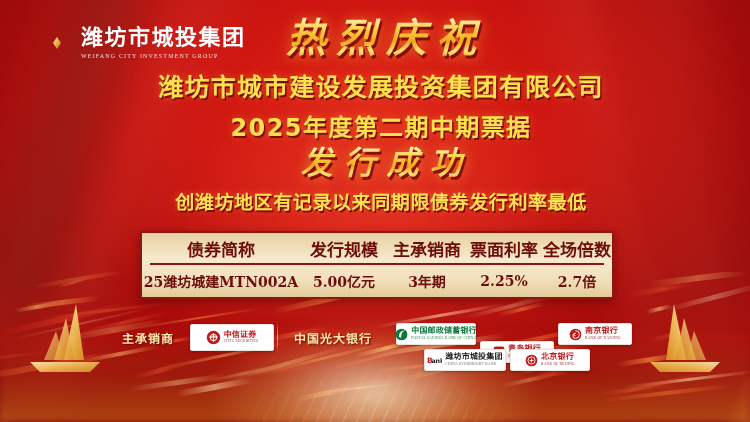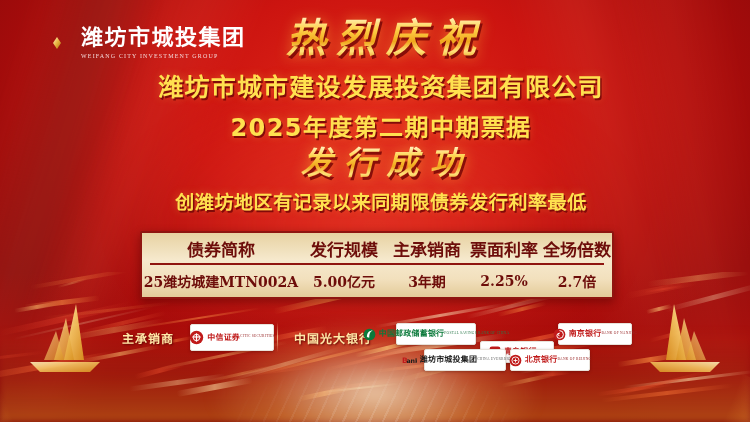--- a/index.html
+++ b/index.html
@@ -100,21 +100,21 @@
   .uw-label{position:absolute;font-family:"DejaVu Serif","Liberation Serif",serif;font-weight:bold;
     font-size:12px;color:#ffe9a8;text-shadow:1px 1px 2px rgba(90,0,0,.9);letter-spacing:1px;white-space:nowrap;}
   .lab-main{left:122px;top:7px;}
   .lab-joint{left:294px;top:7px;}
   .vsep{position:absolute;left:277px;top:0px;width:1px;height:30px;
     background:linear-gradient(to bottom,rgba(255,220,160,0),rgba(255,225,170,.7),rgba(255,220,160,0));}
 
   .chip{position:absolute;background:#ffffff;border:1px solid #e8e2da;border-radius:2px;
     display:flex;align-items:center;justify-content:center;gap:3px;box-shadow:0 1px 3px rgba(60,0,0,.35);}
   .chip .mark{flex:none;display:block;}
-  .chip .txt{display:flex;flex-direction:row;line-height:1;}
+  .chip .txt{display:flex;flex-direction:column;line-height:1;}
   .chip .cn{font-size:8px;font-weight:bold;color:#c01a1a;letter-spacing:.2px;white-space:nowrap;
     font-family:"DejaVu Sans","Liberation Sans",sans-serif;}
   .chip .en{font-size:3.6px;color:#9a2b2b;letter-spacing:.25px;margin-top:1.5px;white-space:nowrap;
     font-family:"Liberation Serif",serif;}
   .chip.green .cn{color:#0b7a3b;}
   .chip.green .en{color:#2d7a4d;}
   .chip.dark .cn{color:#1b1b1b;}
   .chip.dark .en{color:#6a6a6a;}
 
   .ch-citic{left:190px;top:2px;width:82px;height:25px;}

